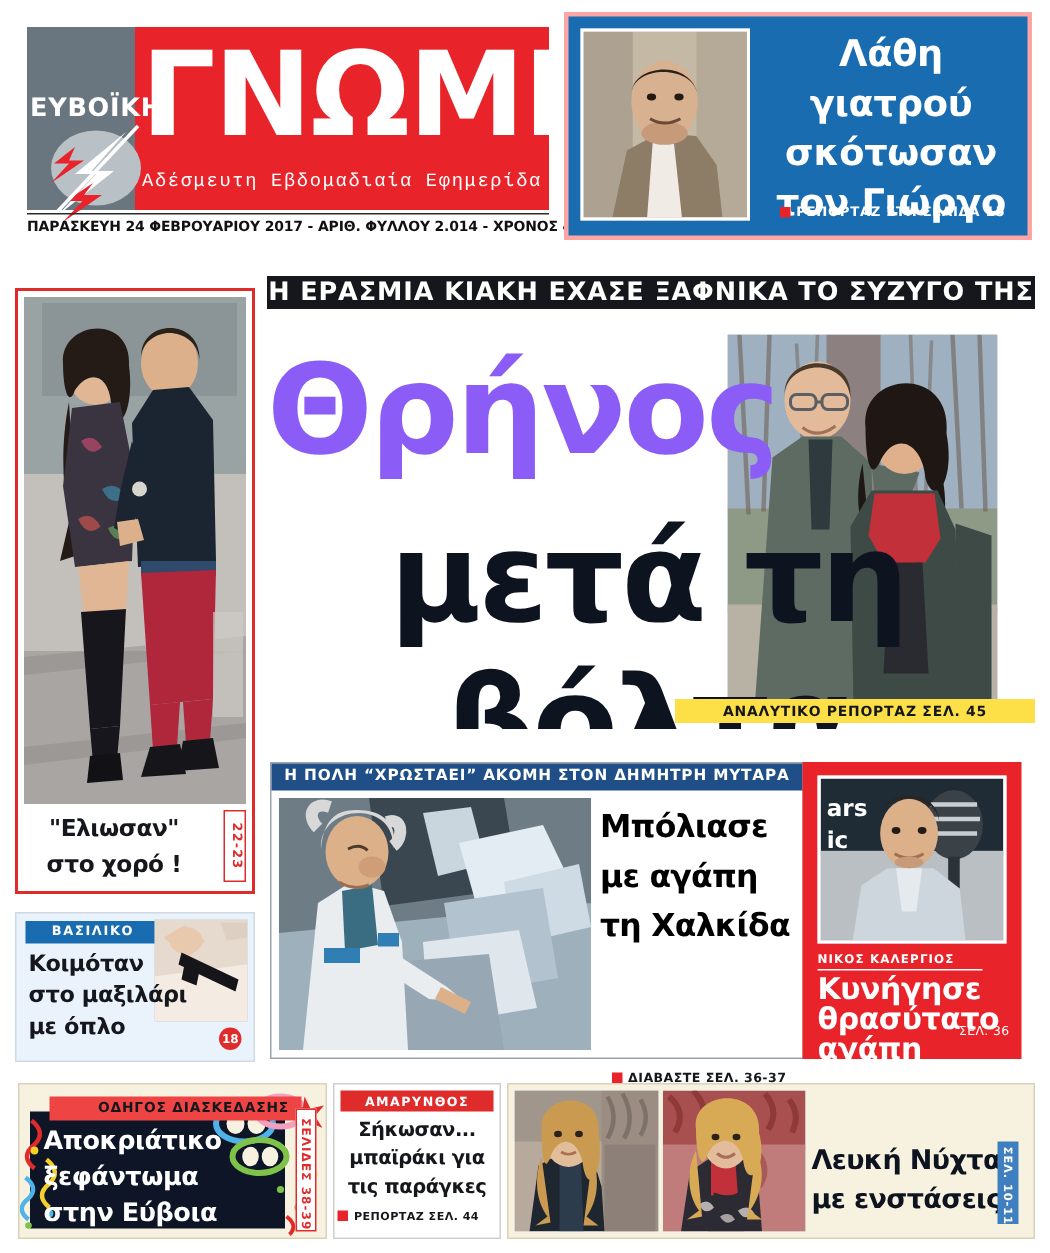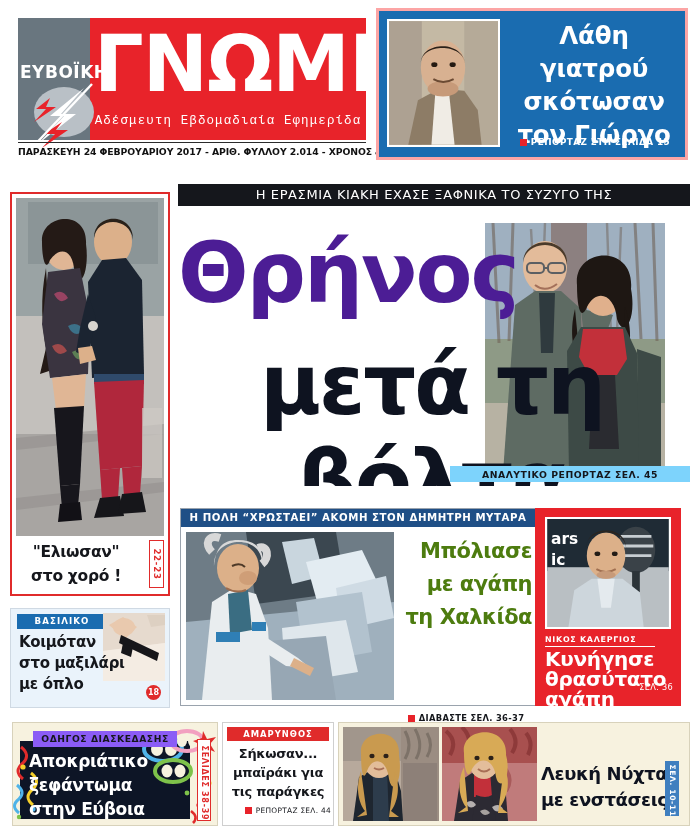--- a/index.html
+++ b/index.html
@@ -33,44 +33,44 @@
     background:#1a6cb0;border:3px solid #fca5a5;box-sizing:border-box;}
   .topblue-photo{position:absolute;left:8px;top:8px;width:113px;height:128px;border:2px solid #fff;box-sizing:border-box;}
   .topblue-txt{position:absolute;left:126px;top:8px;width:178px;text-align:center;color:#fff;
     font-weight:bold;font-size:24.5px;line-height:33px;letter-spacing:-0.2px;}
   .topblue-ref{position:absolute;left:126px;top:126px;width:180px;text-align:center;color:#fff;
     font-size:8.8px;font-weight:bold;letter-spacing:.45px;}
   .sq-red{display:inline-block;width:7px;height:7px;background:#e8232a;margin-right:4px;vertical-align:-1px;}
 
   
   .kicker{position:absolute;left:178px;top:184px;width:512px;height:22px;background:#15171c;}
-  .kicker span{display:block;color:#fff;text-align:center;font-weight:normal;font-size:13px;
+  .kicker span{display:block;color:#fff;text-align:center;font-weight:bold;font-size:17px;
     line-height:22px;letter-spacing:.6px;}
 
   
   .leftcol{position:absolute;left:10px;top:192px;width:160px;height:404px;
     border:2px solid #e02b2b;box-sizing:border-box;background:#fff;}
   .leftcol-photo{position:absolute;left:4px;top:4px;width:148px;height:338px;}
   .leftcol-capwrap{position:absolute;left:4px;top:346px;width:148px;height:50px;}
   .leftcol-cap{position:absolute;left:0;top:0;width:120px;text-align:center;color:#15171c;
     font-weight:bold;font-size:15.5px;line-height:24px;letter-spacing:-0.3px;}
   .vtab{position:absolute;right:0;top:0;width:15px;height:48px;border:1.4px solid #e02b2b;
     box-sizing:border-box;background:#fff;}
   .vtab span{display:block;transform:rotate(90deg);transform-origin:center;white-space:nowrap;
     color:#e02b2b;font-weight:bold;font-size:8.5px;letter-spacing:.8px;
     position:absolute;left:50%;top:50%;margin-left:-16px;margin-top:-5px;width:32px;text-align:center;}
 
   
   .mainhead{position:absolute;left:178px;top:210px;width:512px;height:276px;overflow:hidden;}
   .mh-photo-big{position:absolute;left:307px;top:13px;width:180px;height:250px;}
-  .hl1{position:absolute;left:0px;top:16px;width:300px;text-align:left;color:#4c1d95;
+  .hl1{position:absolute;left:0px;top:16px;width:300px;text-align:left;color:#8b5cf6;
     font-weight:bold;font-size:83px;line-height:96px;letter-spacing:-2px;}
   .hl2{position:absolute;left:-4px;top:128px;width:516px;text-align:center;color:#0e1320;
     font-weight:bold;font-size:83px;line-height:96px;letter-spacing:-2px;}
-  .hl-ref{position:absolute;left:272px;top:256px;width:240px;height:16px;background:#7dd3fc;}
+  .hl-ref{position:absolute;left:272px;top:256px;width:240px;height:16px;background:#fde047;}
   .hl-ref span{display:block;text-align:center;line-height:17px;font-size:9.3px;
     font-weight:bold;color:#15171c;letter-spacing:.5px;}
 
   
   .vasiliko{position:absolute;left:10px;top:608px;width:160px;height:100px;
     background:#eaf3fb;border:1px solid #cfd9e3;box-sizing:border-box;}
   .vas-tag{position:absolute;left:6px;top:5px;width:90px;height:15px;background:#1a6cb0;}
   .vas-tag span{display:block;text-align:center;line-height:15px;color:#fff;font-weight:bold;
     font-size:8.6px;letter-spacing:1.1px;}
   .vas-txt{position:absolute;left:8px;top:23px;width:120px;color:#15171c;font-weight:bold;
@@ -79,60 +79,60 @@
   .badge18{position:absolute;right:8px;bottom:7px;width:15px;height:15px;border-radius:50%;
     background:#e02b2b;color:#fff;font-size:8px;font-weight:bold;line-height:15px;text-align:center;}
 
   
   .mytaras{position:absolute;left:180px;top:508px;width:356px;height:198px;
     border:1px solid #9aa3ad;box-sizing:border-box;background:#fff;}
   .myt-bar{position:absolute;left:0;top:0;width:354px;height:18px;background:#1f4f86;}
   .myt-bar span{display:block;text-align:center;line-height:18px;color:#fff;font-weight:bold;
     font-size:10.2px;letter-spacing:.55px;}
   .myt-photo{position:absolute;left:5px;top:23px;width:208px;height:168px;}
-  .myt-txt{position:absolute;left:219px;top:26px;width:132px;text-align:right;color:#4d7c0f;
+  .myt-txt{position:absolute;left:219px;top:26px;width:132px;text-align:left;color:#000000;
     font-weight:bold;font-size:21px;line-height:33px;letter-spacing:-0.5px;}
   .myt-ref{position:absolute;left:219px;top:168px;width:132px;text-align:center;
     font-size:8.4px;font-weight:bold;color:#15171c;letter-spacing:.3px;margin-top:36px;}
 
   
   .kalergios{position:absolute;left:535px;top:508px;width:146px;height:198px;background:#e8232a;}
   .kal-photo{position:absolute;left:10px;top:9px;width:126px;height:112px;border:2px solid #fff;box-sizing:border-box;}
   .kal-name{position:absolute;left:10px;top:127px;width:110px;color:#fff;font-size:7.9px;
     font-weight:bold;letter-spacing:.75px;border-bottom:1px solid #fff;padding-bottom:2px;}
   .kal-txt{position:absolute;left:10px;top:141px;width:124px;color:#fff;font-weight:bold;
     font-size:20px;line-height:20px;letter-spacing:-0.3px;}
   .kal-ref{position:absolute;right:8px;bottom:14px;color:#fff;font-size:8.2px;font-weight:normal;letter-spacing:.3px;}
 
   
   .odigos{position:absolute;left:12px;top:722px;width:206px;height:104px;
     background:#f7f2df;border:1px solid #d8d2bb;box-sizing:border-box;overflow:hidden;}
   .od-inner{position:absolute;left:7px;top:18px;width:170px;height:78px;background:#0d1526;}
-  .od-tag{position:absolute;left:20px;top:8px;width:144px;height:16px;background:#8b5cf6;z-index:3;}
+  .od-tag{position:absolute;left:20px;top:8px;width:144px;height:16px;background:#ef4444;z-index:3;padding-left:24px;}
   .od-tag span{display:block;text-align:center;line-height:16px;color:#15171c;font-weight:bold;
     font-size:9.2px;letter-spacing:.55px;}
   .od-txt{position:absolute;left:16px;top:26px;width:152px;color:#fff;font-weight:bold;
     font-size:17px;line-height:24px;letter-spacing:-0.3px;z-index:3;}
   .od-vtab{position:absolute;right:6px;top:16px;width:14px;height:82px;border:1.2px solid #e02b2b;
     box-sizing:border-box;background:#fff;z-index:4;}
   .od-vtab span{display:block;transform:rotate(90deg);white-space:nowrap;color:#e02b2b;
     font-weight:bold;font-size:8px;letter-spacing:.7px;position:absolute;left:50%;top:50%;
     margin-left:-34px;margin-top:-5px;width:68px;text-align:center;}
   .confetti{position:absolute;left:0;top:0;width:206px;height:104px;z-index:2;pointer-events:none;}
 
   
   .amar{position:absolute;left:222px;top:722px;width:112px;height:104px;
     background:#fff;border:1px solid #cfcfcf;box-sizing:border-box;}
   .am-tag{position:absolute;left:4px;top:4px;width:102px;height:14px;background:#e02b2b;}
   .am-tag span{display:block;text-align:center;line-height:14px;color:#fff;font-weight:bold;
     font-size:8.4px;letter-spacing:1px;}
   .am-txt{position:absolute;left:2px;top:21px;width:106px;text-align:center;color:#15171c;
     font-weight:bold;font-size:13px;line-height:19px;letter-spacing:-0.3px;}
-  .am-ref{position:absolute;left:2px;top:83px;width:106px;text-align:right;font-size:7.4px;
-    font-weight:normal;color:#15171c;letter-spacing:.3px;}
+  .am-ref{position:absolute;left:2px;top:83px;width:106px;text-align:left;font-size:7.4px;
+    font-weight:bold;color:#15171c;letter-spacing:.3px;}
 
   
   .leuki{position:absolute;left:338px;top:722px;width:352px;height:104px;
     background:#f7f2df;border:1px solid #d8d2bb;box-sizing:border-box;}
   .lk-photo1{position:absolute;left:4px;top:4px;width:96px;height:94px;}
   .lk-photo2{position:absolute;left:103px;top:4px;width:95px;height:94px;}
   .lk-txt{position:absolute;left:202px;top:38px;width:128px;color:#0e1320;font-weight:bold;
     font-size:18px;line-height:26px;letter-spacing:-0.4px;}
   .lk-vtab{position:absolute;right:10px;top:38px;width:14px;height:55px;background:#3f7fbf;}
   .lk-vtab span{display:block;transform:rotate(90deg);white-space:nowrap;color:#fff;

